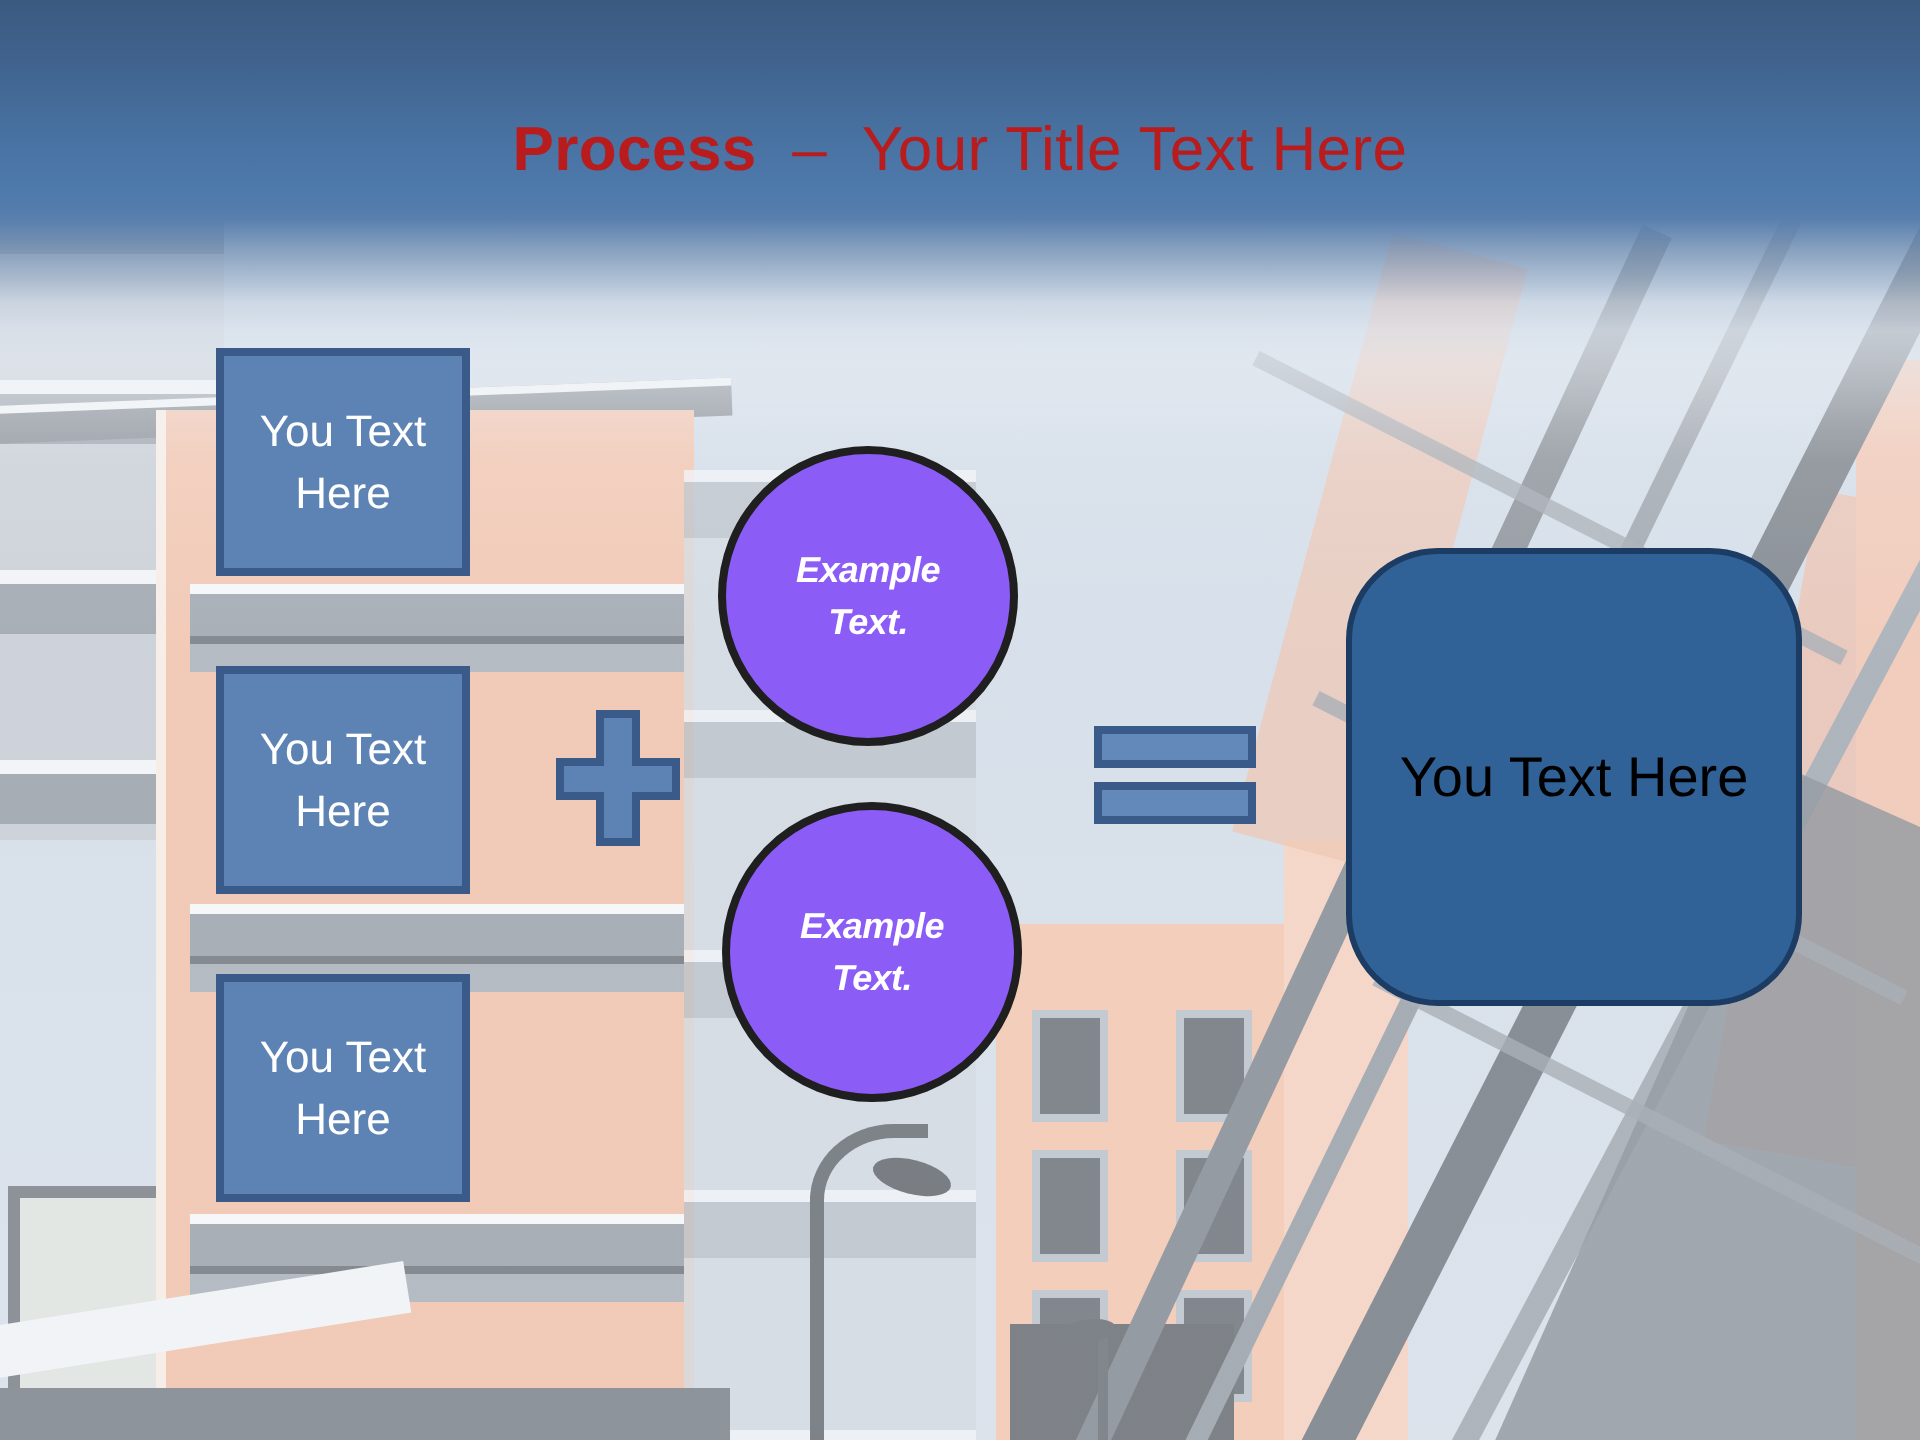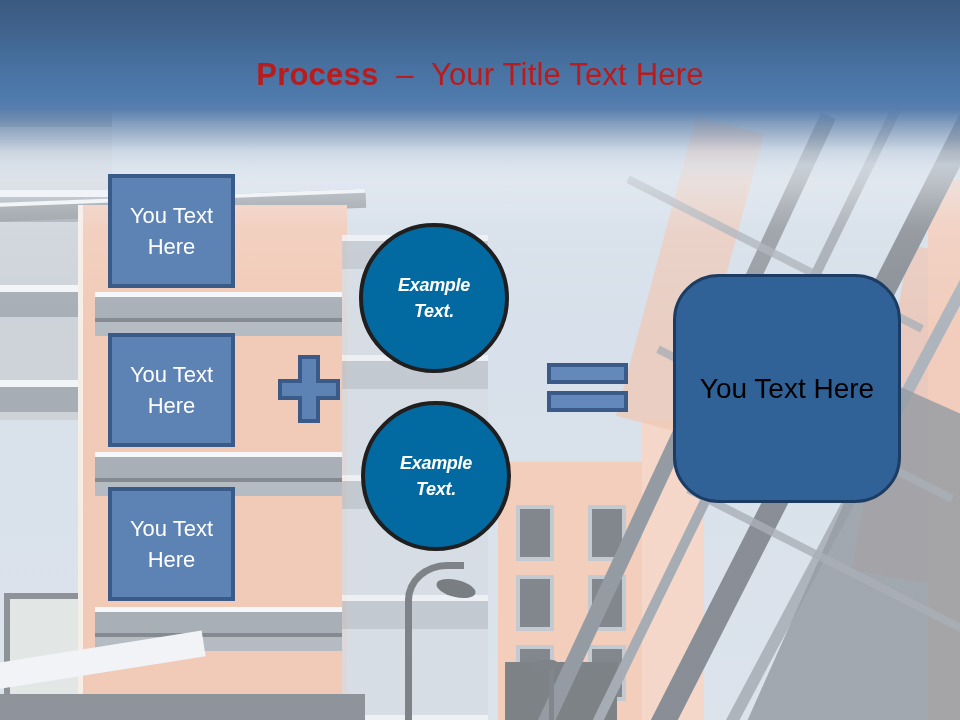--- a/index.html
+++ b/index.html
@@ -68,21 +68,21 @@
   .sq{position:absolute;left:108px;width:127px;height:114px;box-sizing:border-box;
       background:#5d83b4;border:4px solid #3a5a8a;
       display:flex;align-items:center;justify-content:center;text-align:center;
       color:#fff;font-size:22px;line-height:31px;}
   .sq span{width:110px;display:inline-block;}
   .sq.sq1{top:174px}.sq.sq2{top:333px}.sq.sq3{top:487px}
 
   .plus{position:absolute;left:278px;top:355px;width:62px;height:68px;overflow:visible;}
 
   .circle{position:absolute;width:142px;height:142px;border-radius:50%;box-sizing:content-box;
-      background:#0369a1;border:4px solid #1f1f1f;
+      background:#8b5cf6;border:4px solid #1f1f1f;
       display:flex;align-items:center;justify-content:center;text-align:center;
       color:#fff;font-size:18px;font-weight:700;font-style:italic;line-height:26px;letter-spacing:-.3px;}
   .circle span{width:95px;display:inline-block;}
   .circle.c1{left:359px;top:223px}.circle.c2{left:361px;top:401px}
 
   .eq{position:absolute;left:547px;width:81px;height:21px;box-sizing:border-box;
       background:#6389ba;border:4px solid #3a5a8a;}
   .eq.eq1{top:363px}.eq.eq2{top:391px}
 
   .result{position:absolute;left:673px;top:274px;width:228px;height:229px;box-sizing:border-box;

